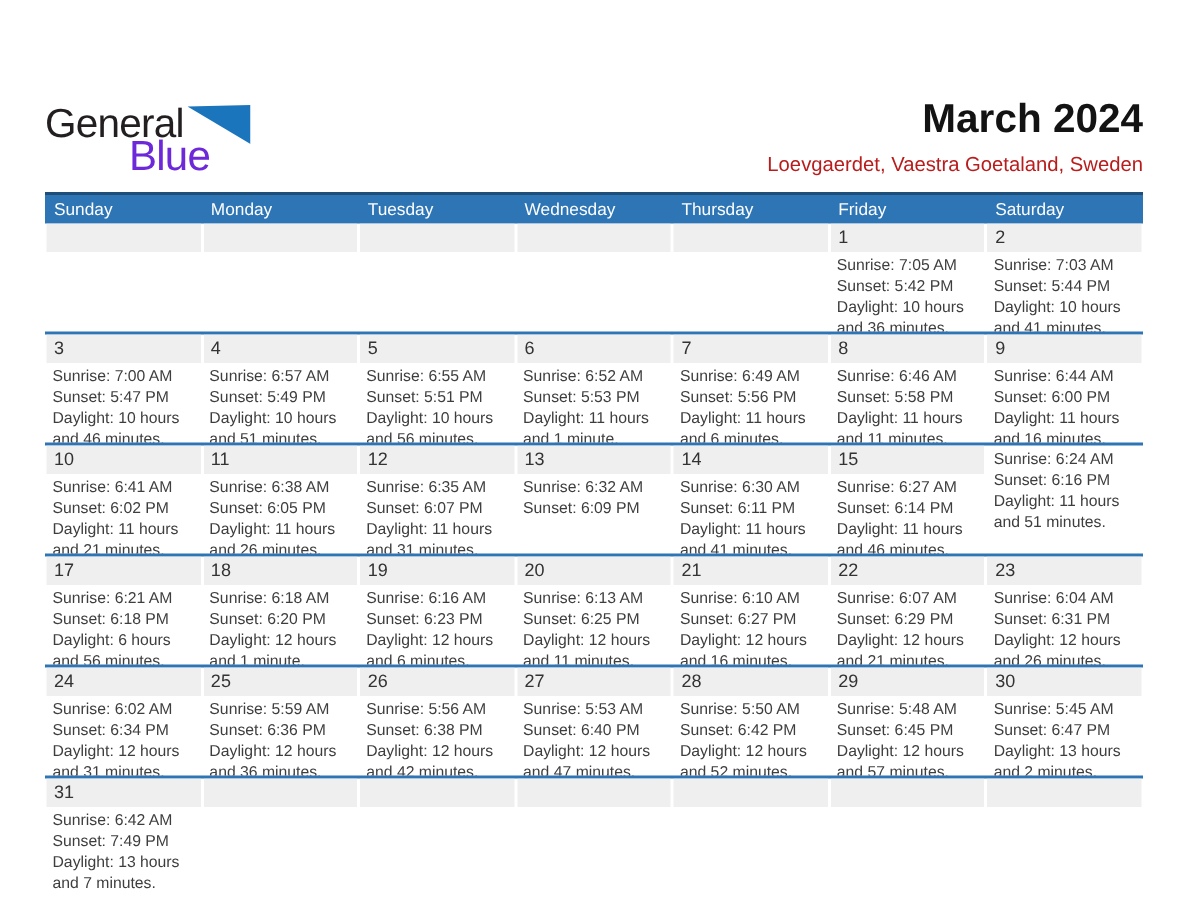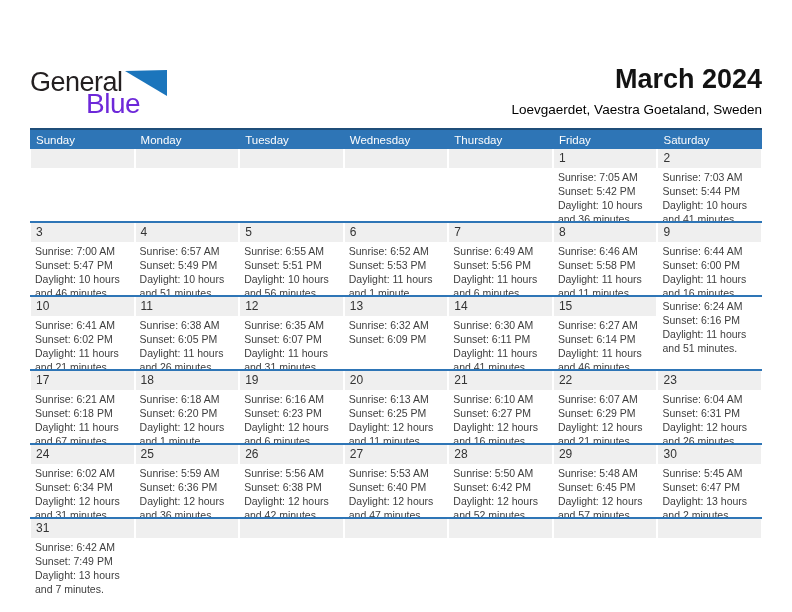--- a/index.html
+++ b/index.html
@@ -9,21 +9,21 @@
 
   
   .masthead { display:flex; justify-content:space-between; align-items:flex-start; padding-top:36px; height:103px; }
   .logo { padding-top:8px; }
   .logo-line1 { display:flex; align-items:flex-start; }
   .logo-general { font-size:27px; color:#231f20; letter-spacing:-0.5px; line-height:1; }
   .logo-tri { margin-left:2px; margin-top:1px; }
   .logo-blue { font-size:28px; color:#6d28d9; line-height:1; margin-top:-7px; padding-left:56px; letter-spacing:-0.5px; }
   .title-block { text-align:right; padding-top:2px; }
   .cal-title { font-size:27px; color:#131313; font-weight:700; line-height:1.2; }
-  .cal-subtitle { font-size:13.5px; color:#000000; margin-top:7px; }
+  .cal-subtitle { font-size:13.5px; color:#b91c1c; margin-top:7px; }
 
   
   .weekday-row { display:flex; background:#2e75b6; border-top:2px solid #1f4e79; height:21px; align-items:center; }
   .weekday-cell { flex:1; color:#fdfdfd; font-size:11.5px; padding-left:6px; overflow:hidden; white-space:nowrap; }
   .week-row { display:flex; border-bottom:2px solid #2e75b6; height:74px; }
   .week-row:last-child { border-bottom:none; height:76px; }
   .day-cell { flex:1; display:flex; flex-direction:column; overflow:hidden; }
   .day-number-strip { height:19px; background:#efefef; margin:0 1px; font-size:12px; color:#333333; padding:2px 0 0 5px; flex:none; }
   .day-details { font-size:10.5px; color:#3e3e3e; padding:3px 3px 0 5px; line-height:1.33; }
 </style>
@@ -205,21 +205,21 @@
               <div>Daylight: 11 hours and 51 minutes.</div>
             </div>
           </div>
         </div>
         <div class="week-row">
           <div class="day-cell">
             <div class="day-number-strip">17</div>
             <div class="day-details">
               <div>Sunrise: 6:21 AM</div>
               <div>Sunset: 6:18 PM</div>
-              <div>Daylight: 11 hours and 67 minutes.</div>
+              <div>Daylight: 6 hours and 56 minutes.</div>
             </div>
           </div>
           <div class="day-cell">
             <div class="day-number-strip">18</div>
             <div class="day-details">
               <div>Sunrise: 6:18 AM</div>
               <div>Sunset: 6:20 PM</div>
               <div>Daylight: 12 hours and 1 minute.</div>
             </div>
           </div>

